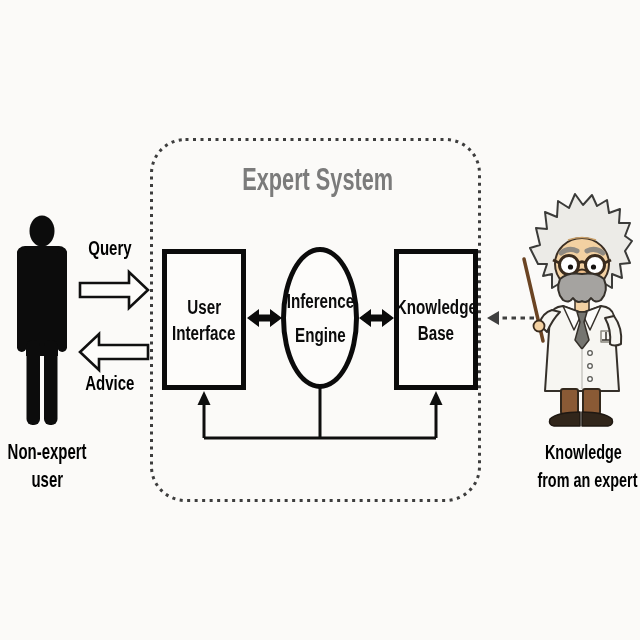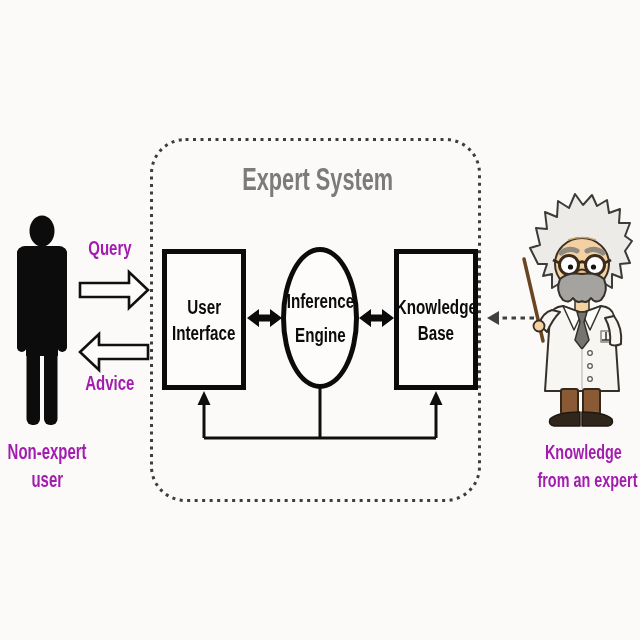--- a/index.html
+++ b/index.html
@@ -17,21 +17,21 @@
   .title .cx{transform:scaleX(.70);white-space:nowrap;}
   
   .node{box-sizing:border-box;border:5px solid #0b0b0b;background:#fdfcfa;
         display:flex;flex-direction:column;align-items:center;justify-content:center;
         font-size:20px;font-weight:bold;color:#0b0b0b;line-height:26px;text-align:center;}
   .node .cx{transform:scaleX(.76);white-space:nowrap;}
   .box-ui{left:162px;top:249px;width:84px;height:141px;}
   .box-kb{left:394px;top:249px;width:84px;height:141px;}
   .node-ellipse{left:281px;top:247px;width:78px;height:142px;border-radius:50%;gap:8px;}
   
-  .side-label{text-align:center;font-weight:bold;color:#a21caf;}
+  .side-label{text-align:center;font-weight:bold;color:#000000;}
   .side-label .cx{white-space:nowrap;}
   .lbl-query{left:60px;top:237px;width:100px;font-size:20px;}
   .lbl-query .cx,.lbl-advice .cx{transform:scaleX(.75);}
   .lbl-advice{left:60px;top:372px;width:100px;font-size:20px;}
   .lbl-nonexpert{left:-18px;top:438px;width:130px;font-size:22px;line-height:28px;}
   .lbl-nonexpert .cx{transform:scaleX(.68);}
   .lbl-expert{left:518px;top:438px;width:130px;font-size:20px;line-height:28px;}
   .lbl-expert .cx{transform:scaleX(.72);}
 </style>
 </head>

